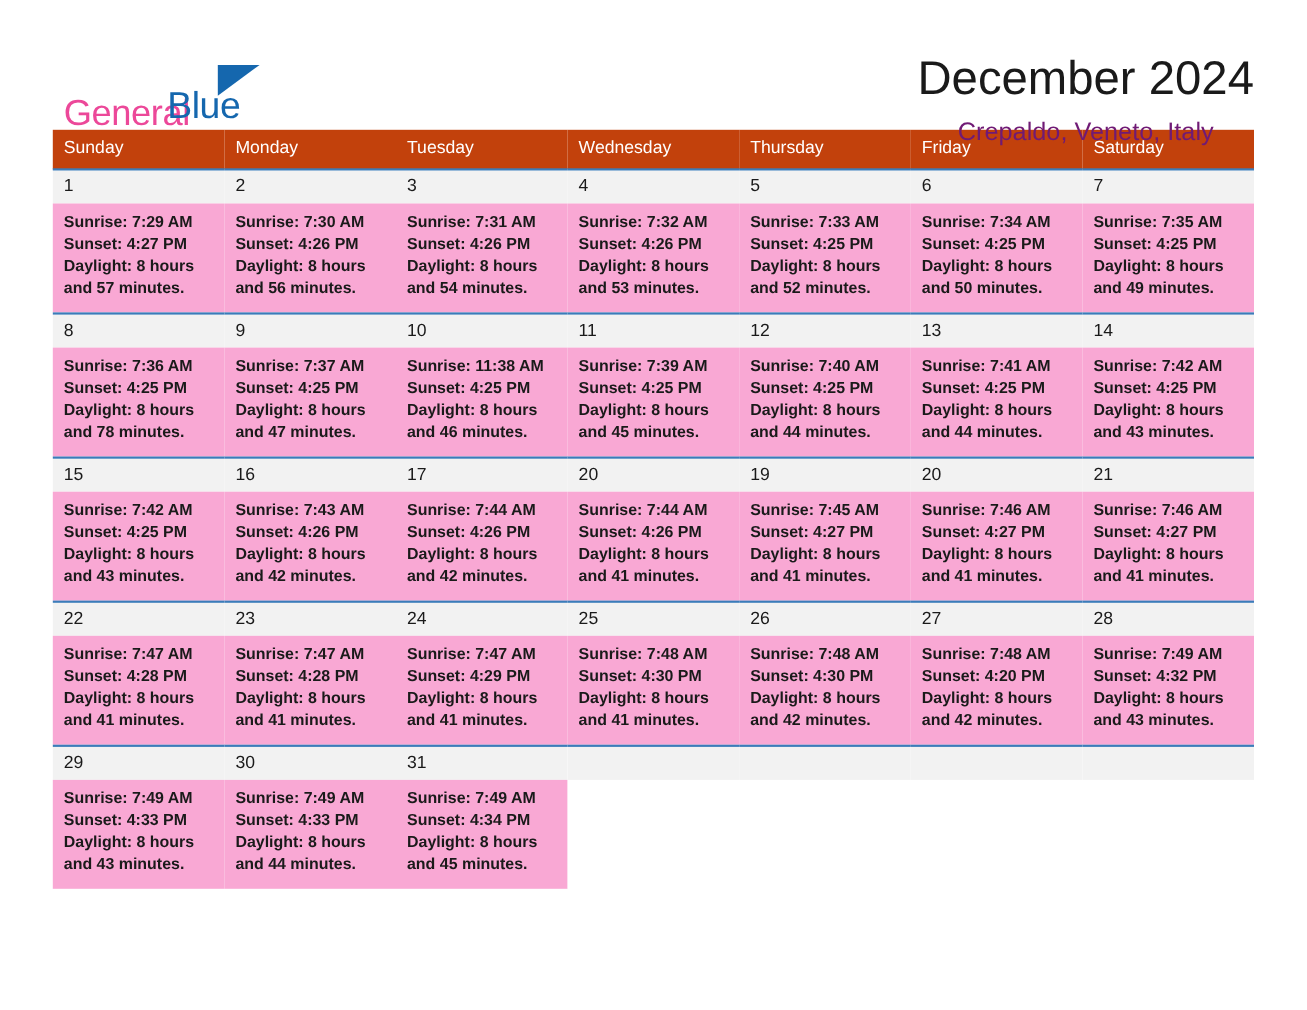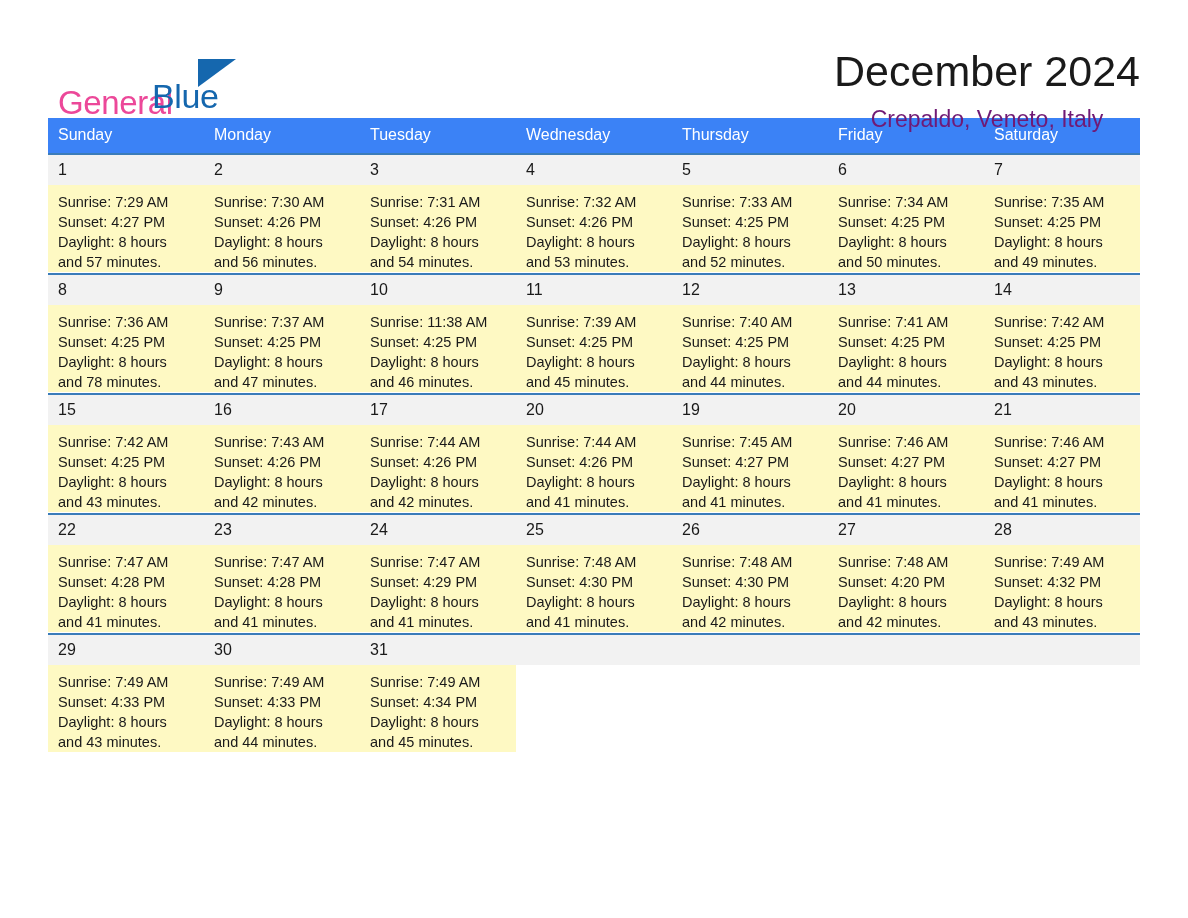--- a/index.html
+++ b/index.html
@@ -86,21 +86,21 @@
   
   .calendar {
     width: 1092px;
     border-collapse: collapse;
     table-layout: fixed;
     margin-top: 6px;
   }
   .calendar col { width: 156px; }
 
   thead th {
-    background: #3b82f6;
+    background: #c2410c;
     color: #ffffff;
     font-size: 16px;
     font-weight: normal;
     text-align: left;
     padding: 8px 0 9px 10px;
     height: 18px;
     vertical-align: middle;
   }
 
   tbody tr.week-row > td {
@@ -119,22 +119,23 @@
     color: #1a1a1a;
     padding: 6px 0 7px 10px;
     line-height: 17px;
     height: 17px;
   }
   .daynum.blank {
     background: #f2f2f2;
     color: transparent;
   }
   .cell-body {
-    padding: 7px 8px 0 10px;
-    background: #fef9c3;
+    padding: 7px 8px 12px 10px;
+    background: #f9a8d4;
+    font-weight: bold;
   }
   .cell-line {
     font-size: 14.5px;
     line-height: 20px;
     color: #1a1a1a;
     white-space: nowrap;
   }
 </style>
 </head>
 <body>

